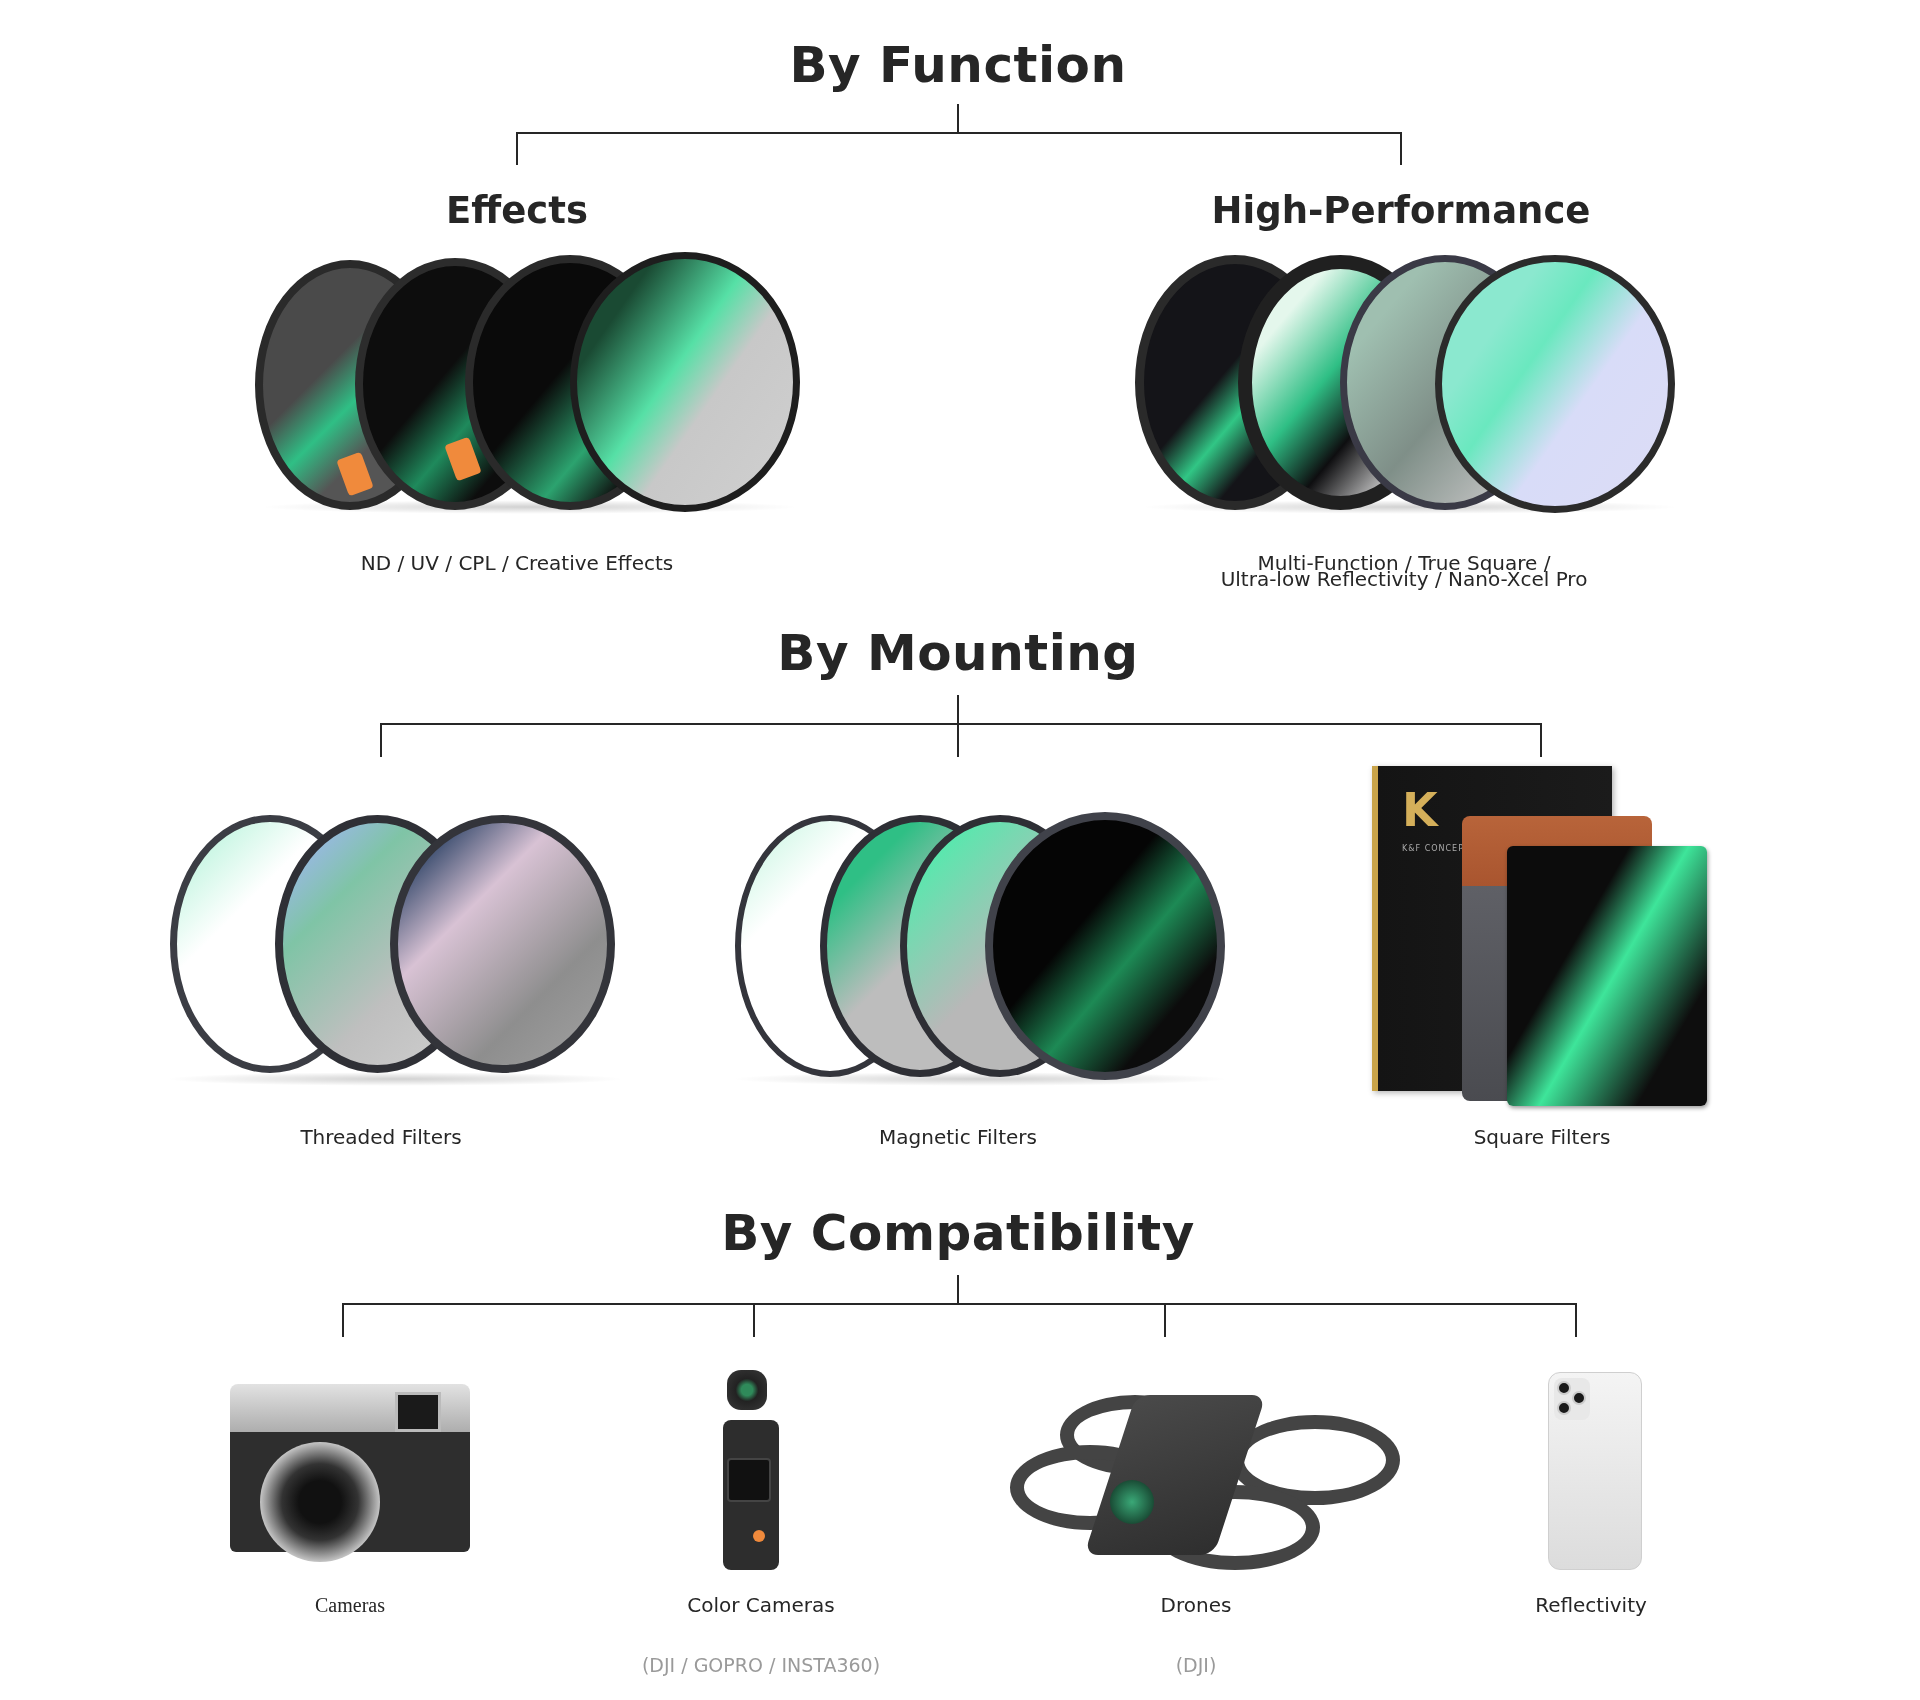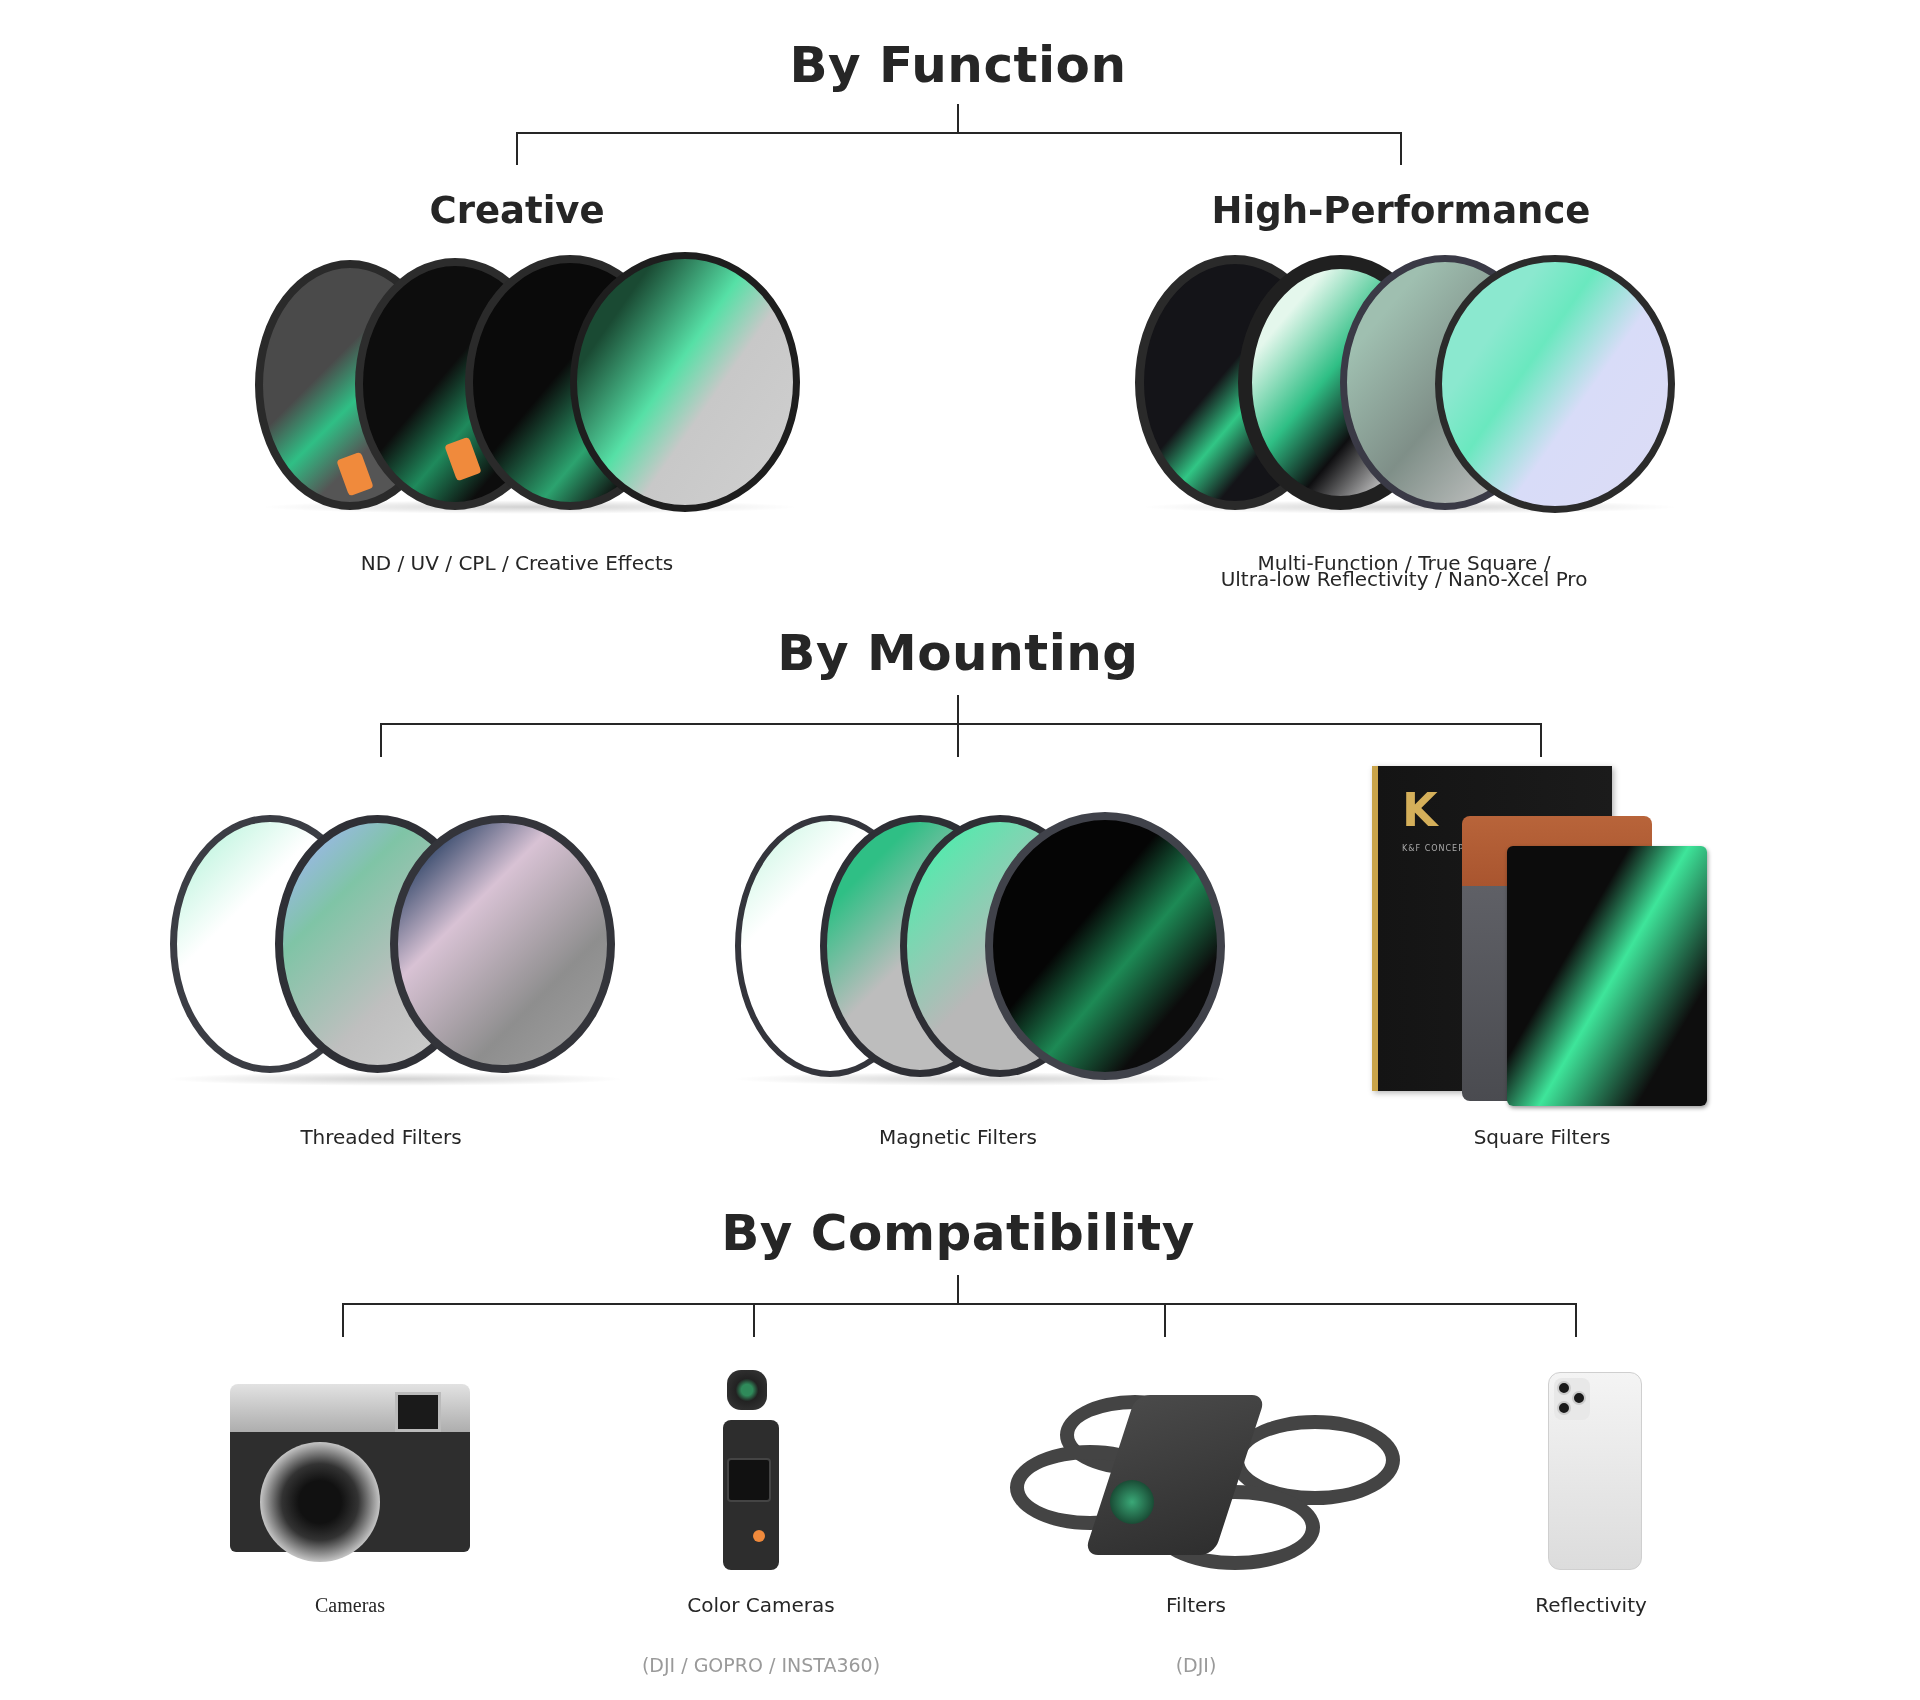--- a/index.html
+++ b/index.html
@@ -18,21 +18,21 @@
 <body>
 
 <div class="h1" style="left:958px;top:40px;">By Function</div>
 <div>
   <div class="vl" style="left:957px;top:104px;height:30px;"></div>
   <div class="hl" style="left:516px;top:132px;width:886px;"></div>
   <div class="vl" style="left:516px;top:132px;height:33px;"></div>
   <div class="vl" style="left:1400px;top:132px;height:33px;"></div>
 </div>
 
-<div class="h2" style="left:517px;top:192px;">Creative</div>
+<div class="h2" style="left:517px;top:192px;">Effects</div>
 <div class="h2" style="left:1401px;top:192px;">High-Performance</div>
 
 <div class="abs" style="left:250px;top:250px;width:560px;height:270px;">
   <div class="shadow" style="left:10px;top:250px;width:540px;"></div>
   <div class="ring" style="left:5px;top:10px;width:190px;height:250px;border:8px solid #2a2a2a;background:linear-gradient(135deg,#4a4a4a 40%,#2fbf85 55%,#555 70%);"></div>
   <div class="ring" style="left:105px;top:8px;width:200px;height:252px;border:8px solid #2c2c2c;background:linear-gradient(130deg,#0d0d0d 45%,#1f8a5c 62%,#0d0d0d 80%);"></div>
   <div class="ring" style="left:215px;top:5px;width:210px;height:255px;border:8px solid #2a2a2a;background:linear-gradient(130deg,#0a0a0a 45%,#2ca36f 68%,#0f0f0f 85%);"></div>
   <div class="ring" style="left:320px;top:2px;width:230px;height:260px;border:7px solid #1e1e1e;background:linear-gradient(125deg,#1a4a33 20%,#56e0a6 45%,#c8c8c8 60%,#d0d0d0 100%);"></div>
   <div class="abs" style="left:92px;top:205px;width:26px;height:38px;background:#f08a3c;border-radius:4px;transform:rotate(-20deg);"></div>
   <div class="abs" style="left:200px;top:190px;width:26px;height:38px;background:#f08a3c;border-radius:4px;transform:rotate(-20deg);"></div>
@@ -123,15 +123,15 @@
   <div class="abs" style="left:0;top:0;width:92px;height:196px;background:linear-gradient(180deg,#f4f4f4,#dcdcdc);border-radius:12px;border:1px solid #cfcfcf;"></div>
   <div class="abs" style="left:6px;top:6px;width:36px;height:42px;background:#e8e8e8;border-radius:8px;"></div>
   <div class="ring" style="left:9px;top:9px;width:14px;height:14px;background:#1a1a1a;border:2px solid #ccc;"></div>
   <div class="ring" style="left:24px;top:19px;width:14px;height:14px;background:#1a1a1a;border:2px solid #ccc;"></div>
   <div class="ring" style="left:9px;top:29px;width:14px;height:14px;background:#1a1a1a;border:2px solid #ccc;"></div>
 </div>
 
 <div class="lbl" style="left:350px;top:1590px;font-family:Liberation Serif, serif;">Cameras</div>
 <div class="lbl" style="left:761px;top:1590px;">Color Cameras</div>
 <div class="sub" style="left:761px;top:1622px;">(DJI / GOPRO / INSTA360)</div>
-<div class="lbl" style="left:1196px;top:1590px;">Filters</div>
+<div class="lbl" style="left:1196px;top:1590px;">Drones</div>
 <div class="sub" style="left:1196px;top:1622px;">(DJI)</div>
 <div class="lbl" style="left:1591px;top:1590px;">Reflectivity</div>
 
 </body></html>

